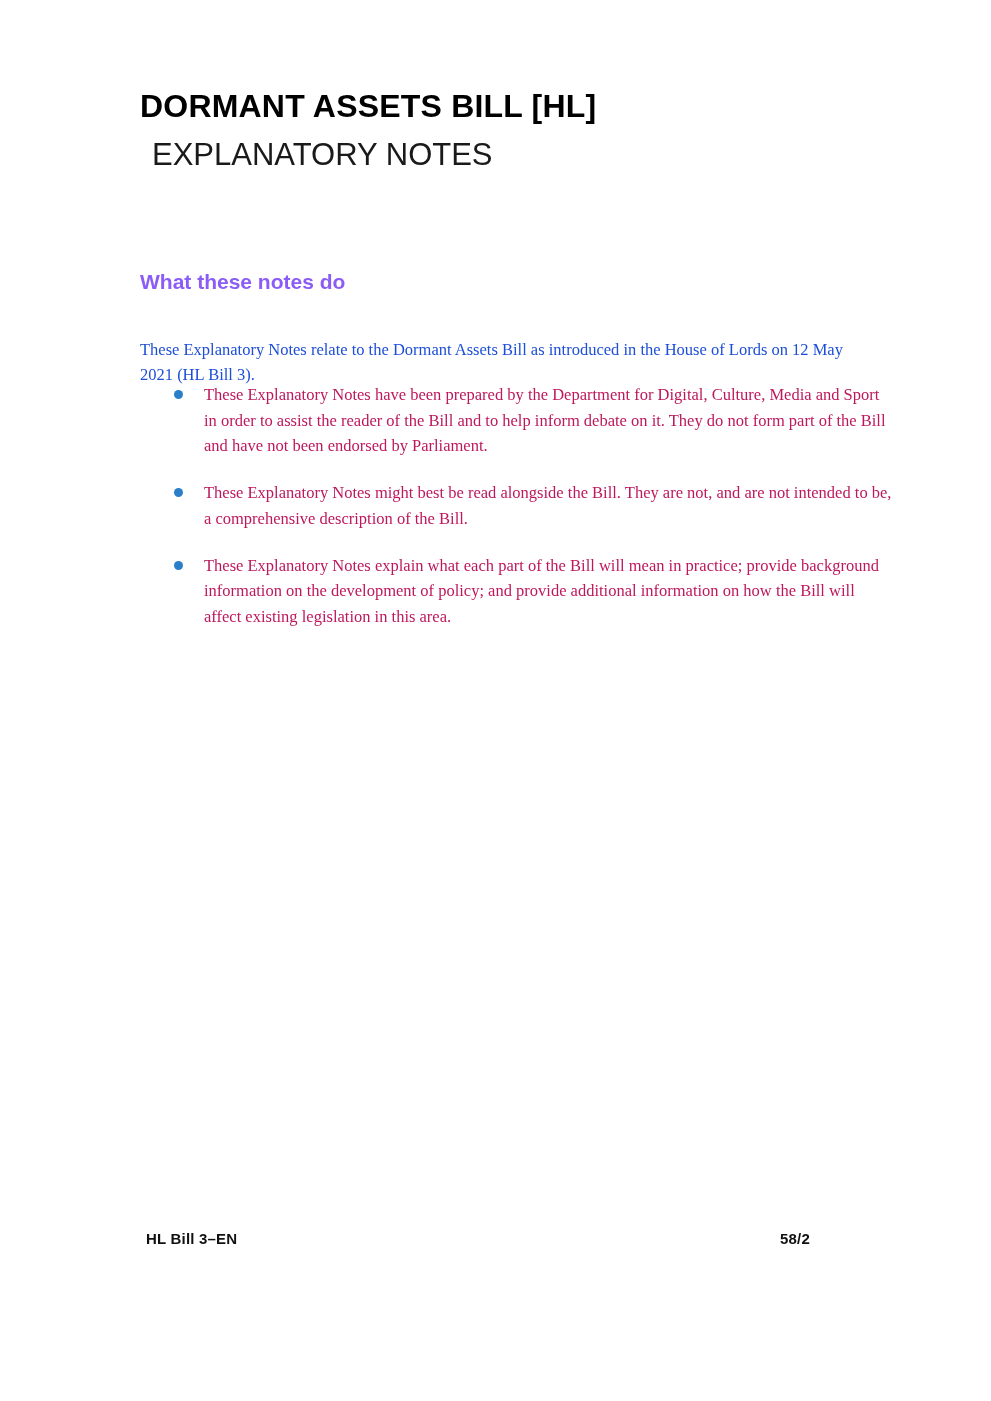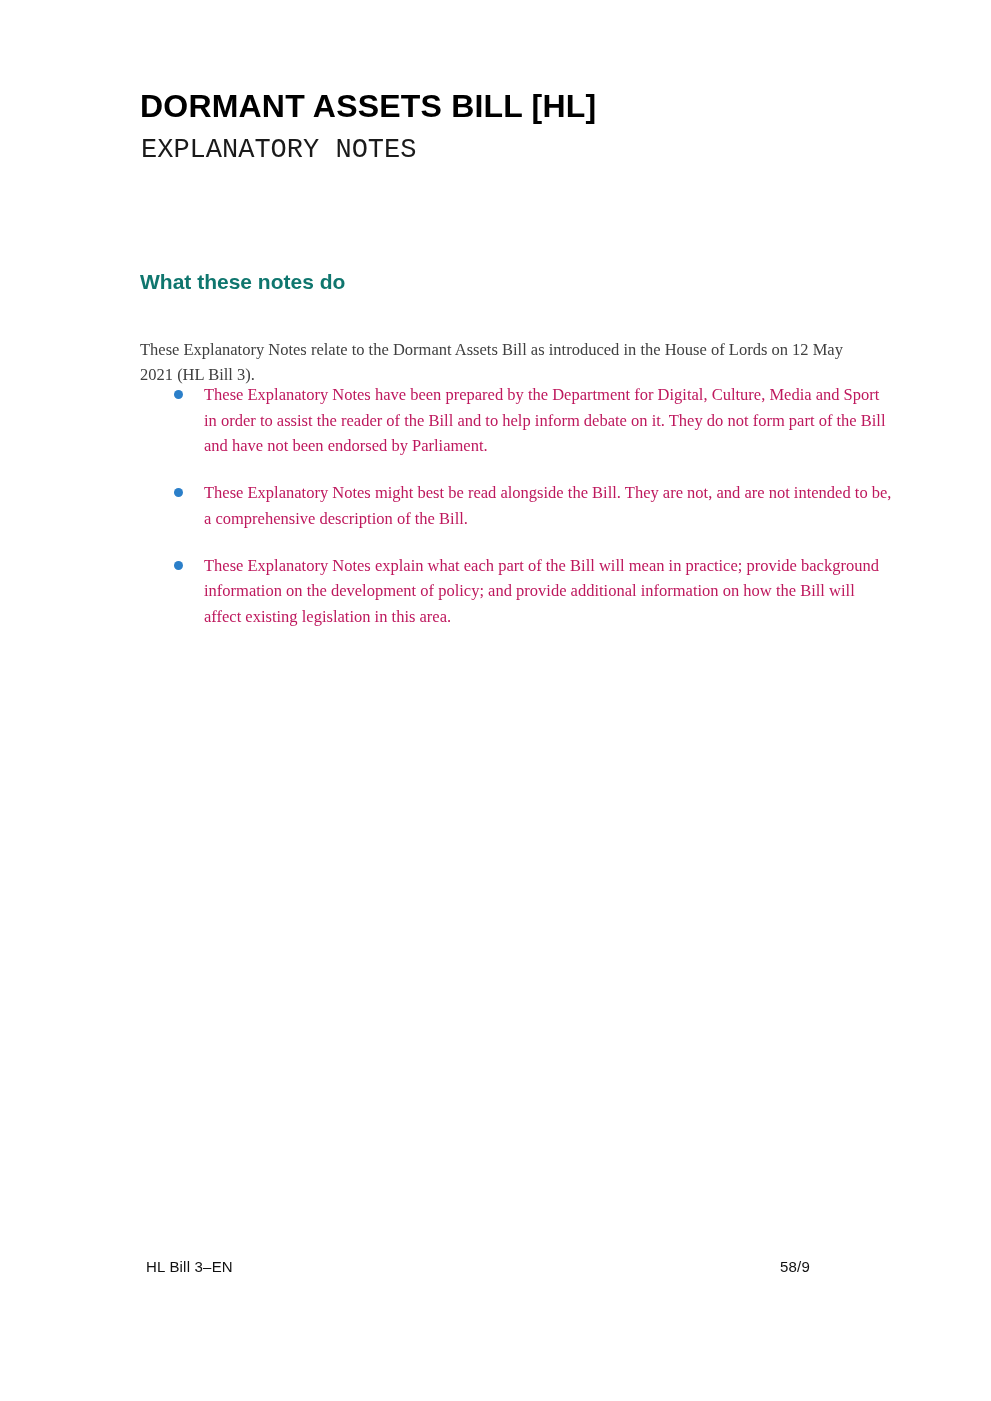--- a/index.html
+++ b/index.html
@@ -31,45 +31,45 @@
   .doc-title {
     font-family: "Liberation Sans", sans-serif;
     font-weight: bold;
     font-size: 32px;
     letter-spacing: 0.2px;
     line-height: 1.15;
     margin: 0 0 10px 0;
     color: #000;
   }
   .doc-subtitle {
-    font-family: Liberation Mono, monospace;
+    font-family: Liberation Sans, sans-serif;
     font-weight: normal;
-    font-size: 27px;
+    font-size: 31px;
     line-height: 1.15;
-    margin: 1px;
+    margin: 12px;
     color: #1a1a1a;
   }
   .section-heading {
     font-family: "Liberation Sans", sans-serif;
     font-weight: bold;
     font-size: 21px;
-    color: #0f766e;
+    color: #8b5cf6;
     margin: 0;
     position: absolute;
     left: 140px;
     top: 270px;
   }
   .intro-para {
     position: absolute;
     left: 140px;
     top: 320px;
     width: 740px;
     font-size: 16.5px;
     line-height: 1.55;
-    color: #404040;
+    color: #1d4ed8;
   }
   .bullets {
     position: absolute;
     left: 140px;
     top: 382px;
     width: 755px;
     margin: 0;
     padding: 0;
     list-style: none;
   }
@@ -87,23 +87,24 @@
     top: 8px;
     width: 9px;
     height: 9px;
     border-radius: 50%;
     background: #2b7fc9;
     display: block;
   }
   .footer {
     position: absolute;
     left: 0;
-    top: 1258px;
+    top: 1230px;
     width: 991px;
     height: 24px;
+    font-weight: bold;
   }
   .footer-left {
     position: absolute;
     left: 146px;
     top: 0;
     font-family: "Liberation Sans", sans-serif;
     font-size: 15px;
     color: #111;
     letter-spacing: 0.2px;
   }
@@ -141,16 +142,16 @@
       <span>These Explanatory Notes might best be read alongside the Bill. They are not, and are not intended to be, a comprehensive description of the Bill.</span>
     </li>
     <li class="bullet-item">
       <span class="bullet-dot"></span>
       <span>These Explanatory Notes explain what each part of the Bill will mean in practice; provide background information on the development of policy; and provide additional information on how the Bill will affect existing legislation in this area.</span>
     </li>
   </ul>
 
   <div class="footer">
     <span class="footer-left">HL Bill 3–EN</span>
-    <span class="footer-right">58/9</span>
+    <span class="footer-right">58/2</span>
   </div>
 
 </div>
 
 </body></html>

